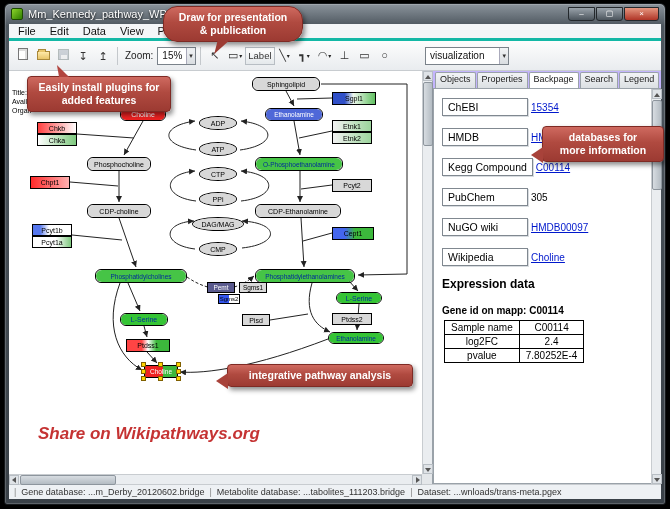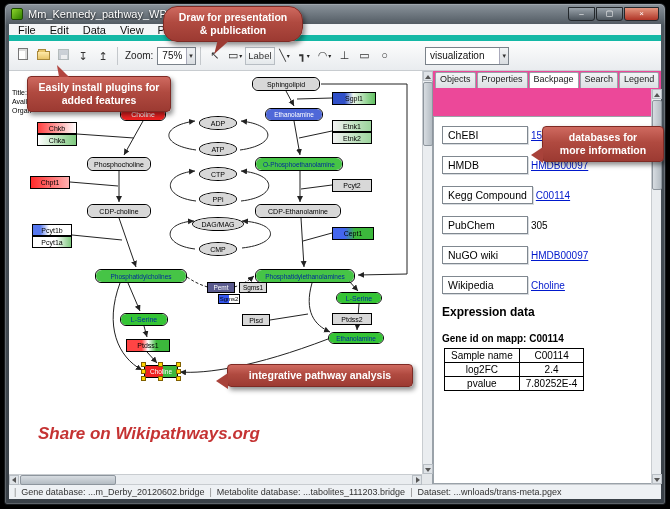--- a/index.html
+++ b/index.html
@@ -10,21 +10,21 @@
     border:1px solid #15181b;border-radius:6px 6px 3px 3px;
     box-shadow:inset 0 0 0 1px rgba(255,255,255,.18);}
   .titlebar{height:19px;display:flex;align-items:center;padding:0 6px;border-radius:6px 6px 0 0;}
   .app-icon{width:12px;height:12px;background:linear-gradient(135deg,#8cd42a,#2e7d00);border:1px solid #1c4a00;border-radius:2px;flex:none;}
   .title{color:#fff;font-size:11px;margin-left:5px;text-shadow:0 1px 2px #000;white-space:nowrap;overflow:hidden;max-width:430px;}
   .winbtns{margin-left:auto;display:flex;}
   .wbtn{width:27px;height:14px;display:flex;align-items:center;justify-content:center;font-size:8px;color:#fff;
     background:linear-gradient(#99a2aa,#4c555d);border:1px solid #23282c;border-radius:0 0 3px 3px;margin-left:1px;}
   .wbtn.close{width:35px;background:linear-gradient(#e5967f,#b03527);}
   .client{position:absolute;left:4px;right:4px;top:20px;bottom:5px;background:#eef1f4;display:flex;flex-direction:column;}
-  .menubar{height:17px;display:flex;align-items:center;background:#f4f6f8;border-bottom:6px solid #14b8a6;padding-left:2px;}
+  .menubar{height:17px;display:flex;align-items:center;background:#f4f6f8;border-bottom:3px solid #14b8a6;padding-left:2px;}
   .menu-item{font-size:11px;padding:1px 7px;color:#111;}
   .toolbar{height:30px;display:flex;align-items:center;background:linear-gradient(#fdfdfd,#e9ecef);border-bottom:1px solid #c8ccd0;padding:0 4px;gap:1px;}
   .tbtn{min-width:20px;height:20px;border:1px solid transparent;display:inline-flex;align-items:center;justify-content:center;font-size:11px;color:#333;padding:0 2px;}
   .tbtn.disabled{opacity:.4;}
   .tbtn .dd{font-size:6px;margin-left:1px;color:#222;}
   .tbtn.wide{border:1px solid #b8bec4;background:linear-gradient(#fff,#e4e8eb);font-size:9.5px;height:18px;}
   .sep{width:1px;height:18px;background:#c4c8cc;margin:0 3px;flex:none;}
   .tb-label{font-size:10px;color:#222;margin:0 3px;}
   .combo{display:inline-flex;align-items:center;background:#fff;border:1px solid #7a828a;height:18px;font-size:10px;color:#111;}
   .combo .val{padding:0 4px;white-space:nowrap;}
@@ -55,21 +55,21 @@
   .hscroll{position:absolute;left:0;bottom:0;height:10px;right:10px;background:#eaedf0;border-top:1px solid #c8ccd0;}
   .corner{position:absolute;right:0;bottom:0;width:10px;height:10px;background:#e4e7ea;}
   .sa{position:absolute;width:10px;height:10px;background:#dfe3e7;border:1px solid #b8bec4;}
   .sa::after{content:"";position:absolute;}
   .sa-up{top:0;left:0}.sa-up::after{left:1px;top:3px;border-left:3px solid transparent;border-right:3px solid transparent;border-bottom:4px solid #555;}
   .sa-down{bottom:0;left:0}.sa-down::after{left:1px;top:3px;border-left:3px solid transparent;border-right:3px solid transparent;border-top:4px solid #555;}
   .sa-left{left:0;top:0}.sa-left::after{left:2px;top:1px;border-top:3px solid transparent;border-bottom:3px solid transparent;border-right:4px solid #555;}
   .sa-right{right:0;top:0}.sa-right::after{left:3px;top:1px;border-top:3px solid transparent;border-bottom:3px solid transparent;border-left:4px solid #555;}
   .vthumb{position:absolute;left:0;top:11px;width:10px;height:64px;background:linear-gradient(90deg,#d7dce1,#b4bcc3);border:1px solid #8d959d;border-radius:2px;}
   .hthumb{position:absolute;top:0;left:11px;height:10px;width:96px;background:linear-gradient(#d7dce1,#b4bcc3);border:1px solid #8d959d;border-radius:2px;}
-  .sidepanel{flex:1;position:relative;background:#ec4899;display:flex;flex-direction:column;min-width:0;gap:28px;}
+  .sidepanel{flex:1;position:relative;background:#c4b5fd;display:flex;flex-direction:column;min-width:0;}
   .tabs{display:flex;height:17px;padding:1px 2px 0 2px;gap:1px;flex:none;}
   .tab{font-size:9px;padding:1px 4px;background:linear-gradient(#f2f4f6,#dce0e3);border:1px solid #9aa2a9;border-bottom:none;border-radius:2px 2px 0 0;color:#222;white-space:nowrap;}
   .tab.active{background:#fff;z-index:2;}
   .side-content{flex:1;background:#fff;border:1px solid #9aa2a9;padding:8px 4px 2px 8px;overflow:hidden;position:relative;}
   .panel-scroll{position:absolute;right:0;top:18px;bottom:0;width:10px;background:#eaedf0;border-left:1px solid #c8ccd0;}
   .bp-section{margin-bottom:11px;}
   .bp-header{display:inline-block;min-width:86px;border:1px solid #808890;background:#fff;box-shadow:1px 1px 0 #d8dce0;font-size:10.5px;color:#000;padding:2px 5px;}
   .bp-link{display:inline-block;color:#0018cc;text-decoration:underline;font-size:10px;margin:5px 0 0 3px;}
   .bp-value{display:inline-block;color:#000;font-size:10px;margin:5px 0 0 3px;}
   .exp-title{font-weight:bold;font-size:12px;color:#000;margin:2px 0 14px;}
@@ -120,21 +120,21 @@
             </span><span class="tbtn disabled">
               <span class="cssic ic-disk"></span>
             </span><span class="tbtn">
               <span class="glyph">↧</span>
             </span><span class="tbtn">
               <span class="glyph">↥</span>
             </span></span>
         <span class="sep"></span>
         <span class="tb-label">Zoom:</span>
         <span class="combo">
-          <span class="val">75%</span>
+          <span class="val">15%</span>
           <span class="arr">▾</span>
         </span>
         <span class="sep"></span>
         <span id="tool-icons"><span class="tbtn">
               <span class="glyph">↖</span>
             </span><span class="tbtn">
               <span class="glyph">▭</span>
               <span class="dd">▾</span>
             </span><span class="tbtn wide">Label</span><span class="tbtn">
               <span class="glyph">╲</span>

